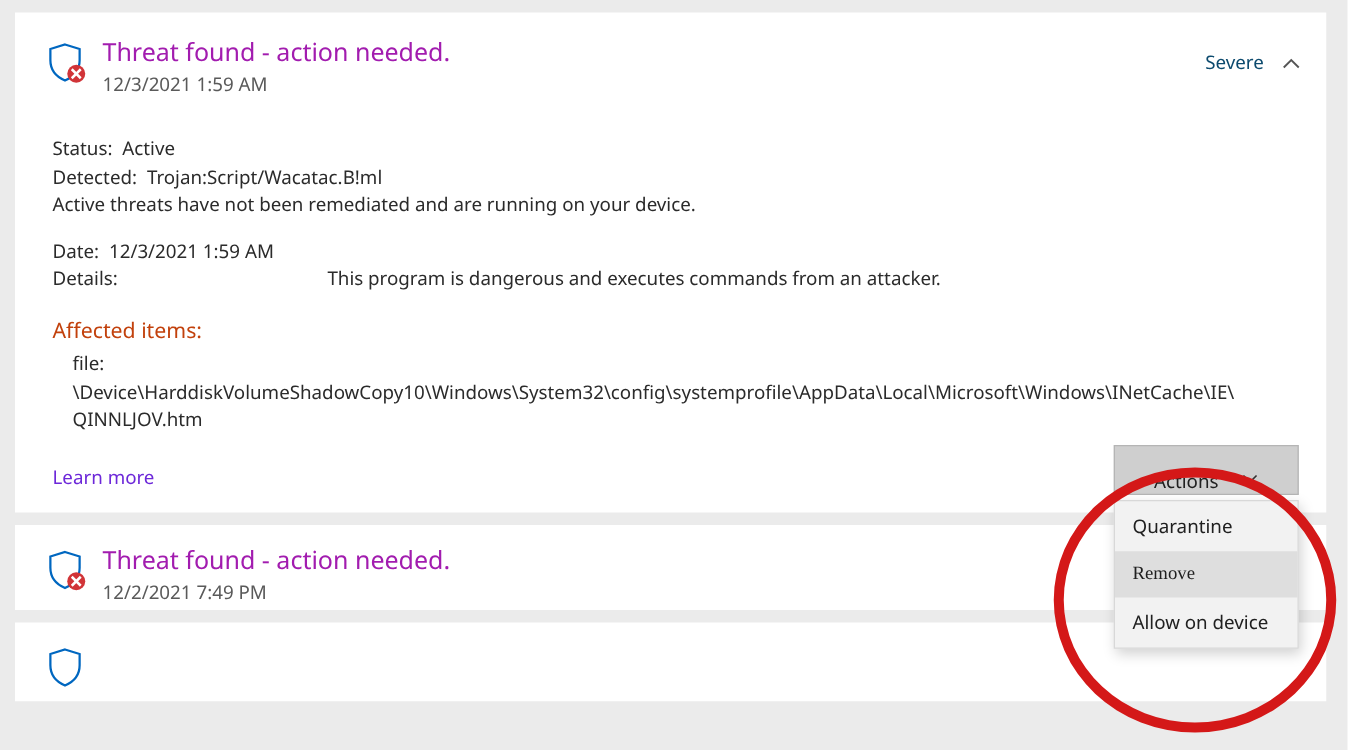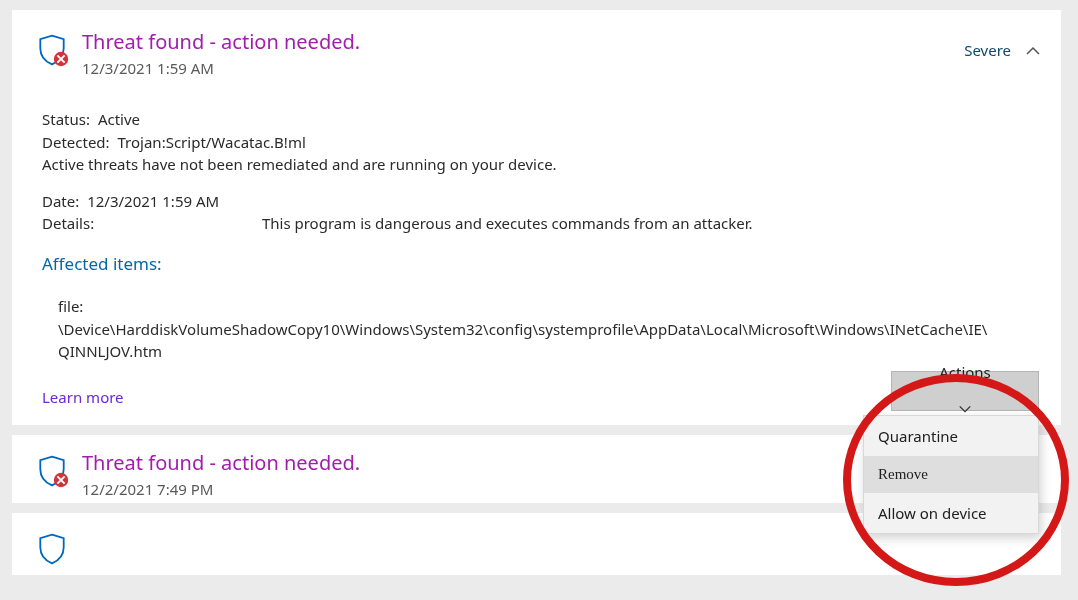--- a/index.html
+++ b/index.html
@@ -64,23 +64,23 @@
     font-size: 15px;
     color: #2b2b2b;
     line-height: 1.5;
   }
   .kv-row { margin-bottom: 0; }
   .kv-key { display:inline; }
   .kv-val { display:inline; margin-left: 4px; }
   .group-gap { height: 14px; }
   .affected-heading {
     font-size: 17px;
-    color: #0369a1;
+    color: #c2410c;
     margin-top: 16px;
-    margin-bottom: 19px;
+    margin-bottom: 4px;
   }
   .affected-file {
     padding-left: 16px;
     padding-right: 40px;
     line-height: 1.5;
     word-break: break-word;
   }
   .learn-more {
     display: inline-block;
     color: #6d28d9;
@@ -93,32 +93,31 @@
     position: absolute;
     right: 22px;
     bottom: 14px;
   }
   .actions-button {
     background: #cfcfcf;
     border: 1px solid #b5b5b5;
     width: 148px;
     height: 40px;
     display: flex;
-    align-items: center;
+    align-items: flex-end;
     justify-content: center;
     gap: 18px;
     font-size: 15px;
     cursor: pointer;
-    flex-direction: column;
   }
   .actions-menu {
     position: absolute;
     top: 44px;
     right: 0;
-    width: 176px;
+    width: 148px;
     background: #f2f2f2;
     border: 1px solid #d8d8d8;
     box-shadow: 2px 4px 10px rgba(0,0,0,0.18);
     z-index: 5;
   }
   .actions-menu-item {
     padding: 10px 14px;
     font-size: 15px;
     cursor: pointer;
   }

